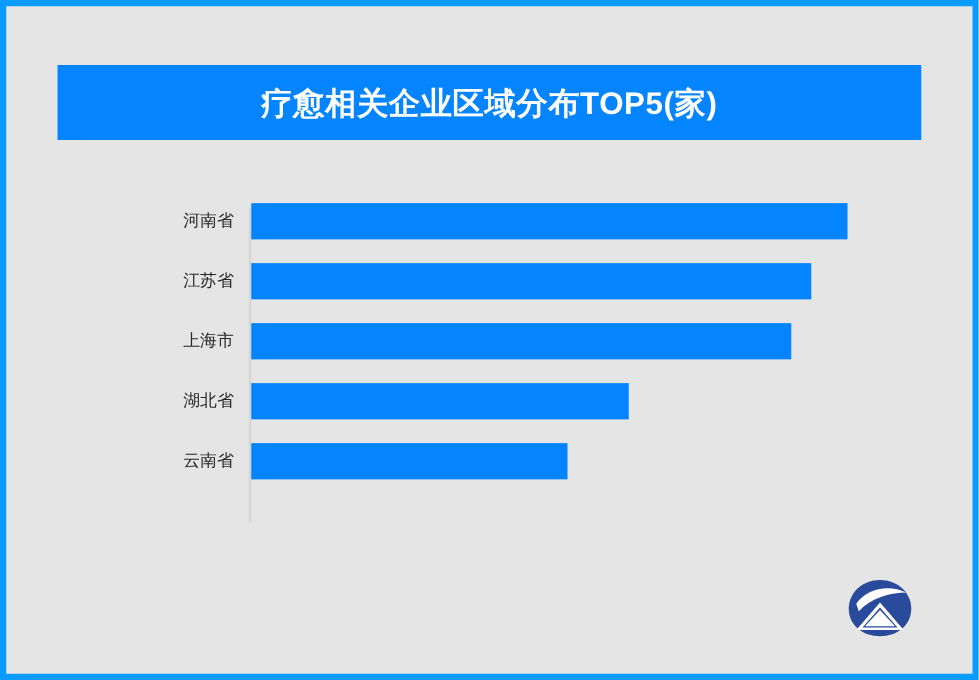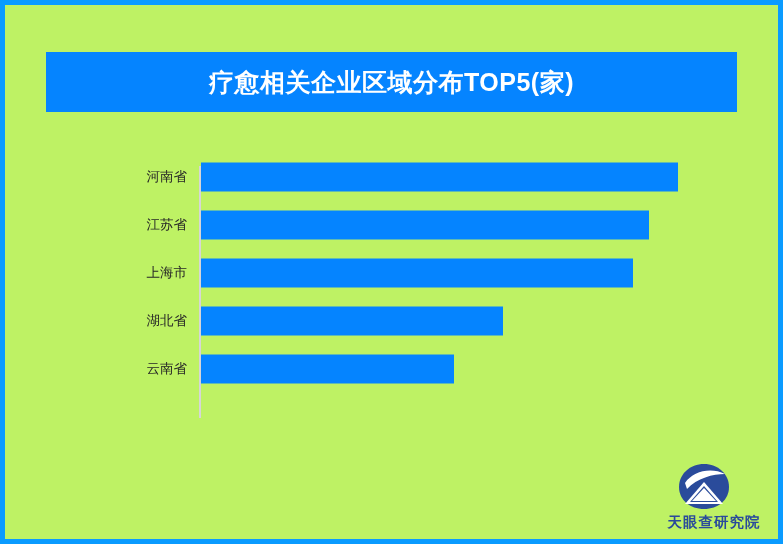--- a/index.html
+++ b/index.html
@@ -7,21 +7,21 @@
     padding: 0;
     background: #ffffff;
   }
   body {
     font-family: "Liberation Sans", "DejaVu Sans", sans-serif;
   }
   #canvas {
     position: relative;
     width: 783px;
     height: 544px;
-    background: #bef264;
+    background: #e5e5e5;
     box-sizing: border-box;
     border: 5px solid #0a9bff;
     overflow: hidden;
   }
   
   #title-banner {
     position: absolute;
     left: 41px;
     top: 47px;
     width: 691px;
@@ -168,16 +168,15 @@
 
 
   <div id="logo-block">
     <svg id="logo-mark" viewBox="0 0 54 48" xmlns="http://www.w3.org/2000/svg">
       <path d="M27 1 C13 1 2 11 2 24 C2 37 13 46 27 46 C41 46 52 37 52 24 C52 11 41 1 27 1 Z" fill="#2a4b9b"></path>
       <path d="M8 20 C16 8 34 4 48 11 C36 11 20 15 10 26 Z" fill="#ffffff"></path>
       <path d="M27 19 L46 41 L8 41 Z" fill="#ffffff"></path>
       <path d="M27 23 L41 39 L13 39 Z" fill="#2a4b9b"></path>
       <path d="M27 25 L39 38 L15 38 Z" fill="#ffffff"></path>
     </svg>
-    <div id="logo-text">天眼查研究院</div>
   </div>
 
 </div>
 
 </body></html>

